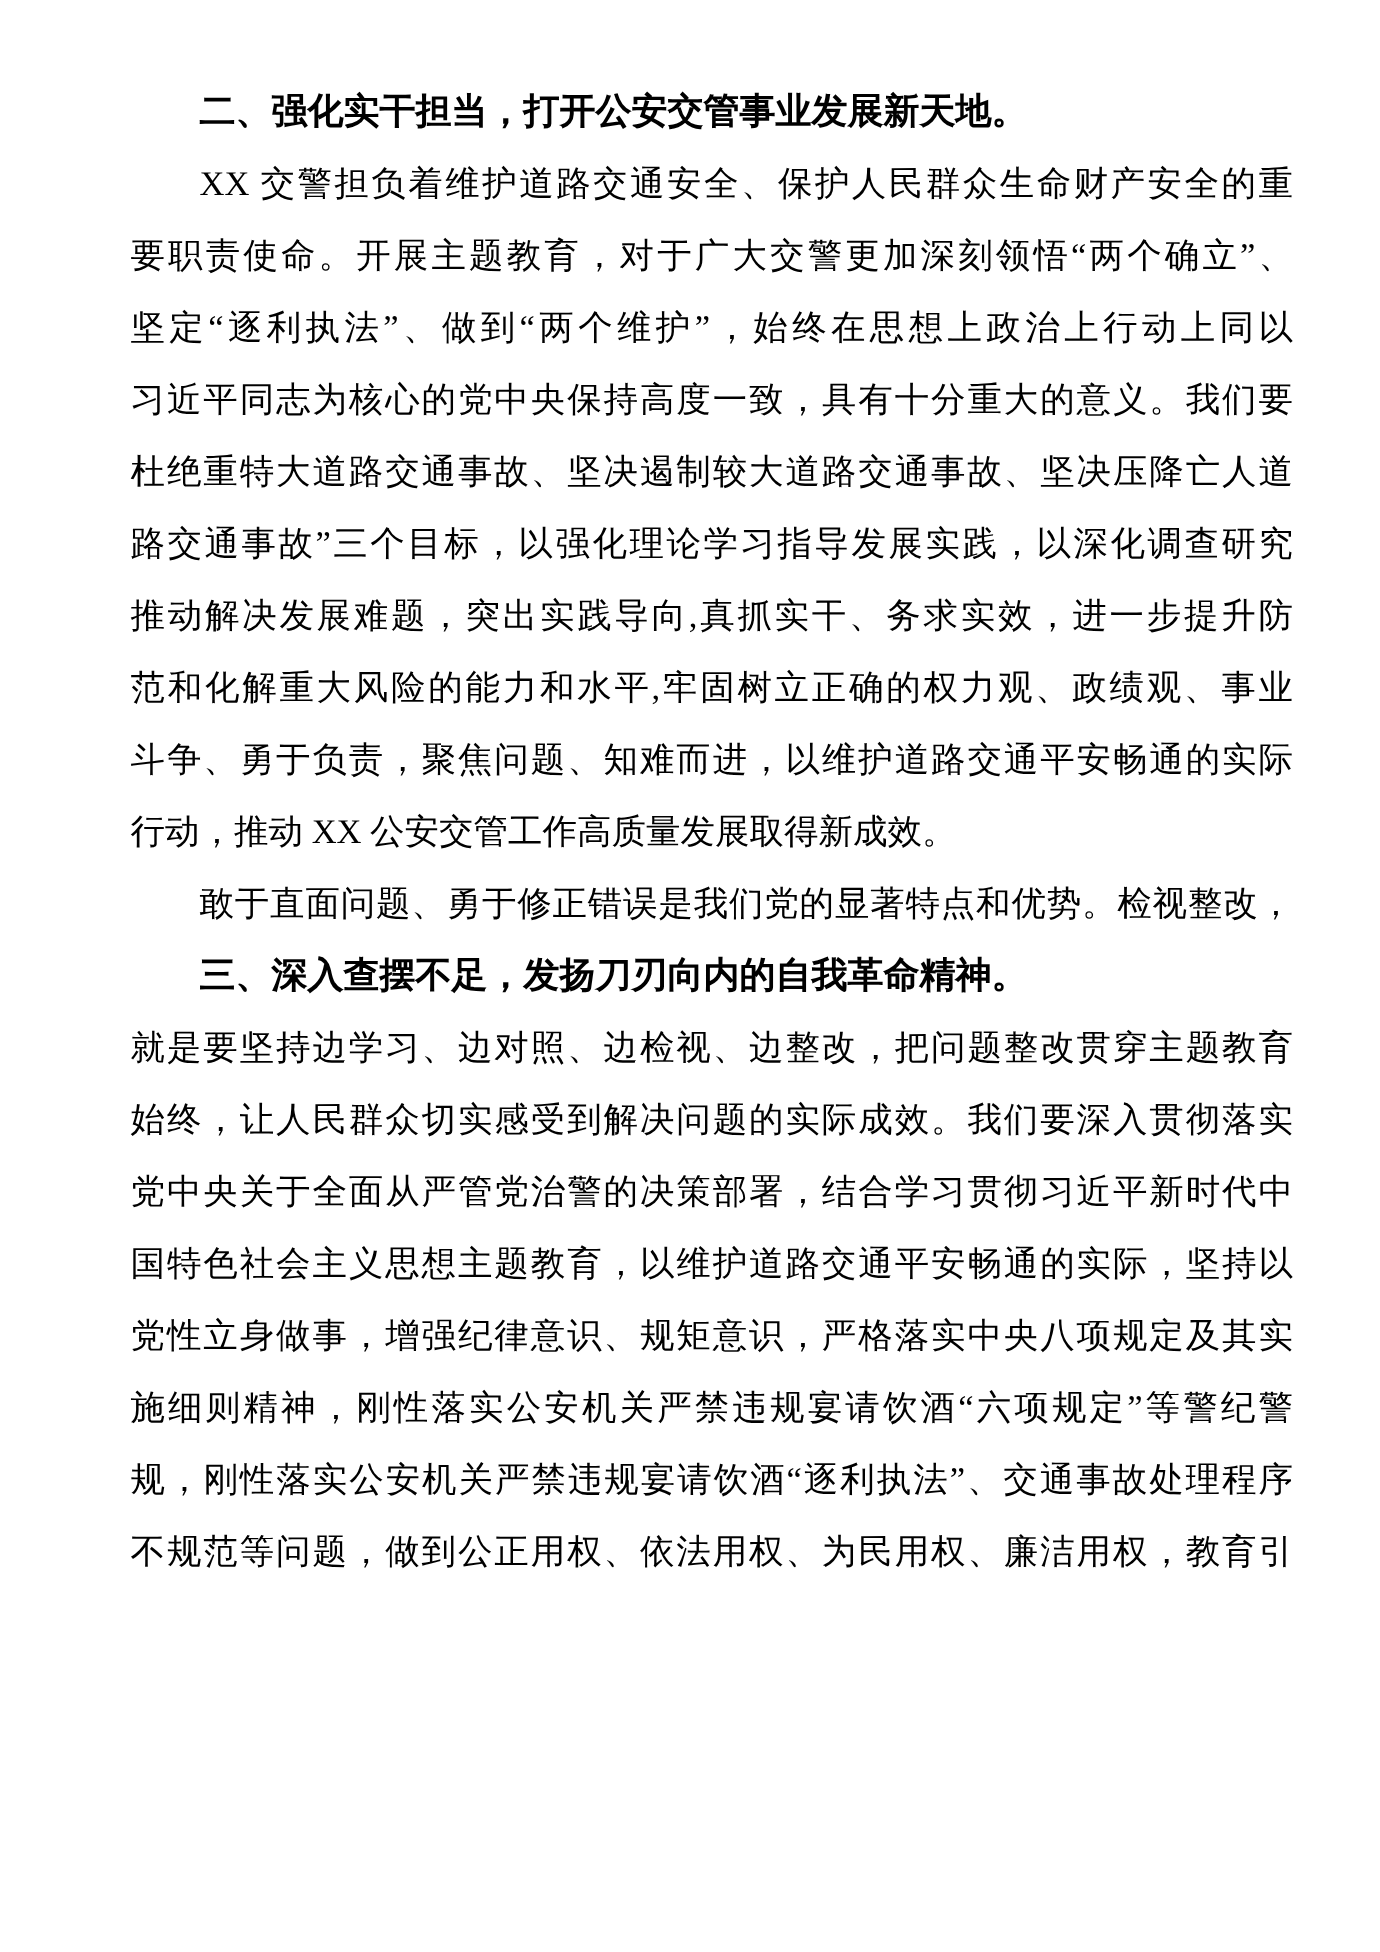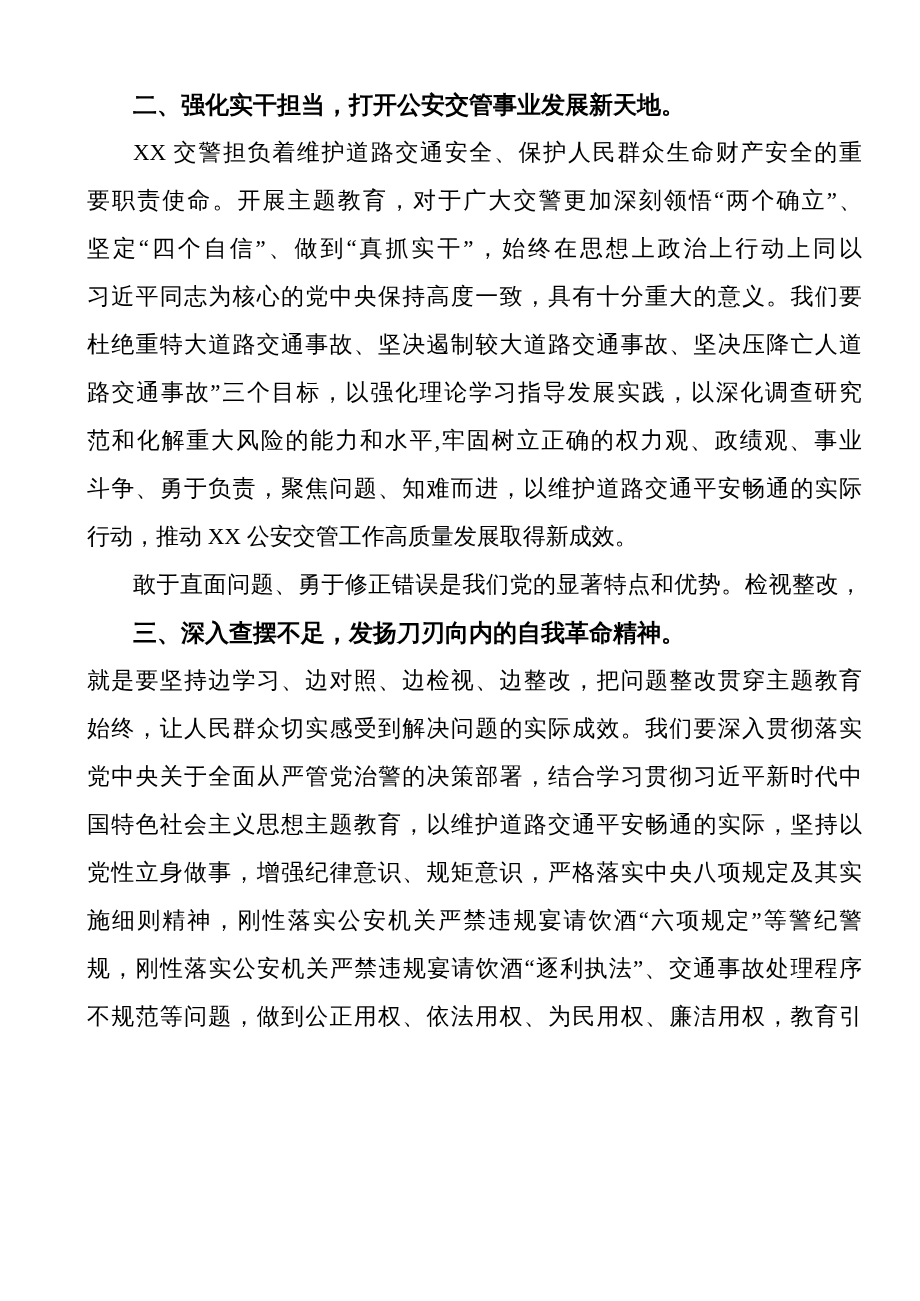--- a/index.html
+++ b/index.html
@@ -7,21 +7,21 @@
     padding: 0;
     background: #ffffff;
   }
   .page {
     position: relative;
     width: 920px;
     height: 1301px;
     background: #ffffff;
     color: #000000;
     box-sizing: border-box;
-    padding: 81px 58px 0 87px;
+    padding: 51px 58px 0 87px;
     overflow: hidden;
   }
   .line {
     width: 775px;
     height: 48px;
     line-height: 48px;
     overflow: hidden;
     font-size: 23px;
     color: #000000;
     font-family: "Liberation Serif", "DejaVu Serif", serif;
@@ -42,24 +42,25 @@
     font-size: 24px;
   }
 </style>
 </head>
 <body>
 
 <div class="page">
   <div class="line heading indent">二、强化实干担当，打开公安交管事业发展新天地。</div>
   <div class="line indent justify">XX 交警担负着维护道路交通安全、保护人民群众生命财产安全的重</div>
   <div class="line justify">要职责使命。开展主题教育，对于广大交警更加深刻领悟“两个确立”、</div>
-  <div class="line justify">坚定“四个自信”、做到“真抓实干”，始终在思想上政治上行动上同以</div>
+  <div class="line justify">坚定“逐利执法”、做到“两个维护”，始终在思想上政治上行动上同以</div>
   <div class="line justify">习近平同志为核心的党中央保持高度一致，具有十分重大的意义。我们要</div>
   <div class="line justify">杜绝重特大道路交通事故、坚决遏制较大道路交通事故、坚决压降亡人道</div>
   <div class="line justify">路交通事故”三个目标，以强化理论学习指导发展实践，以深化调查研究</div>
+  <div class="line justify">推动解决发展难题，突出实践导向,真抓实干、务求实效，进一步提升防</div>
   <div class="line justify">范和化解重大风险的能力和水平,牢固树立正确的权力观、政绩观、事业</div>
   <div class="line justify">斗争、勇于负责，聚焦问题、知难而进，以维护道路交通平安畅通的实际</div>
   <div class="line">行动，推动 XX 公安交管工作高质量发展取得新成效。</div>
   <div class="line indent justify">敢于直面问题、勇于修正错误是我们党的显著特点和优势。检视整改，</div>
   <div class="line heading indent">三、深入查摆不足，发扬刀刃向内的自我革命精神。</div>
   <div class="line justify">就是要坚持边学习、边对照、边检视、边整改，把问题整改贯穿主题教育</div>
   <div class="line justify">始终，让人民群众切实感受到解决问题的实际成效。我们要深入贯彻落实</div>
   <div class="line justify">党中央关于全面从严管党治警的决策部署，结合学习贯彻习近平新时代中</div>
   <div class="line justify">国特色社会主义思想主题教育，以维护道路交通平安畅通的实际，坚持以</div>
   <div class="line justify">党性立身做事，增强纪律意识、规矩意识，严格落实中央八项规定及其实</div>

